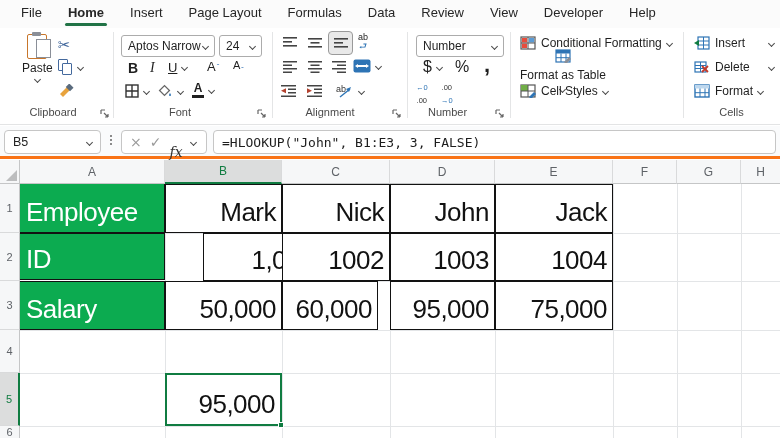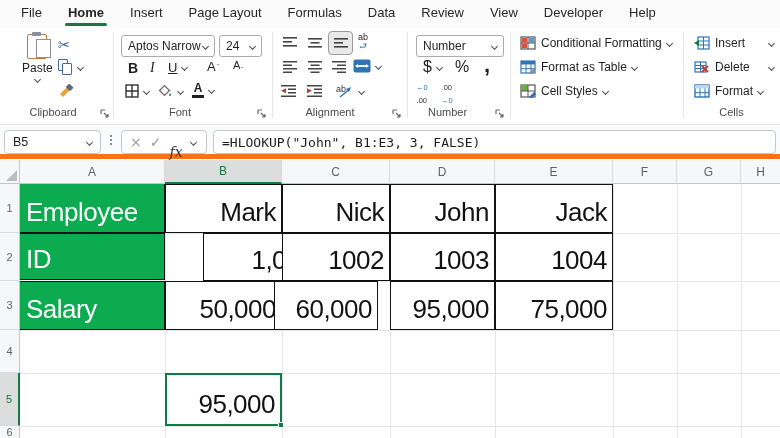--- a/index.html
+++ b/index.html
@@ -48,21 +48,21 @@
   .a-color { display:inline-flex; flex-direction:column; align-items:center; line-height:1; }
   .a-color b { font-size:12px; font-weight:bold; color:#1f1f1f; }
   .a-color i { width:12px; height:3px; background:#202020; margin-top:1px; }
 
   
   .dec-ic { display:inline-flex; flex-direction:column; line-height:1; font-size:7.5px; color:#333; }
   .dec-ic .arrowline { color:#2E74B5; }
 
   
   .formulabar { position:absolute; top:126px; left:0; right:0; height:33px; background:#fafbfc;
-                border-bottom:5px solid #f97316; }
+                border-bottom:3px solid #f97316; }
   .namebox { position:absolute; left:4px; top:4px; width:97px; height:24px; background:#fff;
              border:1px solid #C6C6C6; border-radius:4px; display:flex; align-items:center;
              justify-content:space-between; padding:0 8px; font-size:12.5px; color:#1f1f1f; }
   .vdots { position:absolute; left:110px; top:9px; display:flex; flex-direction:column; gap:2px; }
   .vdots i { width:2px; height:2px; border-radius:50%; background:#666; }
   .fxbox { position:absolute; left:121px; top:4px; width:86px; height:24px; background:#fff;
            border:1px solid #C6C6C6; border-radius:4px; display:flex; align-items:center;
            gap:8px; padding:0 8px; }
   .fx-cancel, .fx-enter { font-family:"DejaVu Sans", sans-serif; color:#9a9a9a; font-size:14px; line-height:1; }
   .fx-label { font-family:"DejaVu Serif", serif; font-style:italic; font-size:14px; color:#333;margin-top:19px; }
@@ -325,21 +325,21 @@
       <svg width="16" height="14">
         <rect x="1" y="1" width="14" height="12" fill="none" stroke="#555" stroke-width="1.2"></rect>
         <rect x="2" y="2" width="5" height="4.5" fill="#E74C3C"></rect>
           <rect x="2" y="7.5" width="5" height="4.5" fill="#E74C3C"></rect>
         <rect x="9" y="2" width="5" height="4.5" fill="#5B9BD5"></rect>
         <path d="M8 1 v12 M1 7 h14" stroke="#555" stroke-width="1"></path>
       </svg>
       <span>Conditional Formatting</span>
       <span class="chev"></span>
     </div>
-    <div class="rbtn" style="left:520px; top:32px;">
+    <div class="rbtn" style="left:520px; top:21px;flex-direction:column;">
       <svg width="16" height="14">
         <rect x="1" y="1" width="14" height="12" fill="none" stroke="#2E74B5" stroke-width="1.2"></rect>
         <rect x="1" y="1" width="14" height="3.5" fill="#2E74B5"></rect>
         <path d="M6 4.5 v8.5 M11 4.5 v8.5 M1 8.7 h14" stroke="#2E74B5" stroke-width="1"></path>
         <polygon points="9,13 14,8 16,10 11,15" fill="#8a8f98"></polygon>
       </svg>
       <span>Format as Table</span>
       <span class="chev"></span>
     </div>
     <div class="rbtn" style="left:520px; top:56px;">
@@ -449,21 +449,21 @@
     <div class="tcell" style="left:495px; top:24px; width:118px; height:49px;">Jack</div>
 
     <div class="tcell green" style="left:20px; top:73px; width:145px; height:47px; border-left:none;">ID</div>
     <div class="tcell" style="left:165px; top:73px; width:117px; height:48px;margin-left:38px;">1,001</div>
     <div class="tcell" style="left:282px; top:73px; width:108px; height:48px;">1002</div>
     <div class="tcell" style="left:390px; top:73px; width:105px; height:48px;">1003</div>
     <div class="tcell" style="left:495px; top:73px; width:118px; height:48px;">1004</div>
 
     <div class="tcell green" style="left:20px; top:121px; width:145px; height:49px; border-left:none;">Salary</div>
     <div class="tcell" style="left:165px; top:121px; width:117px; height:49px;">50,000</div>
-    <div class="tcell" style="left:274px; top:121px; width:104px; height:49px;padding-left:44px;">60,000</div>
+    <div class="tcell" style="left:282px; top:121px; width:96px; height:49px;padding-left:44px;">60,000</div>
     <div class="tcell" style="left:390px; top:121px; width:105px; height:49px;">95,000</div>
     <div class="tcell" style="left:495px; top:121px; width:118px; height:49px;">75,000</div>
 
     <div class="selcell" style="left:165px; top:213px; width:117px; height:53px;">
       <span>95,000</span>
       <i></i>
     </div>
   </div>
 </div>
 

